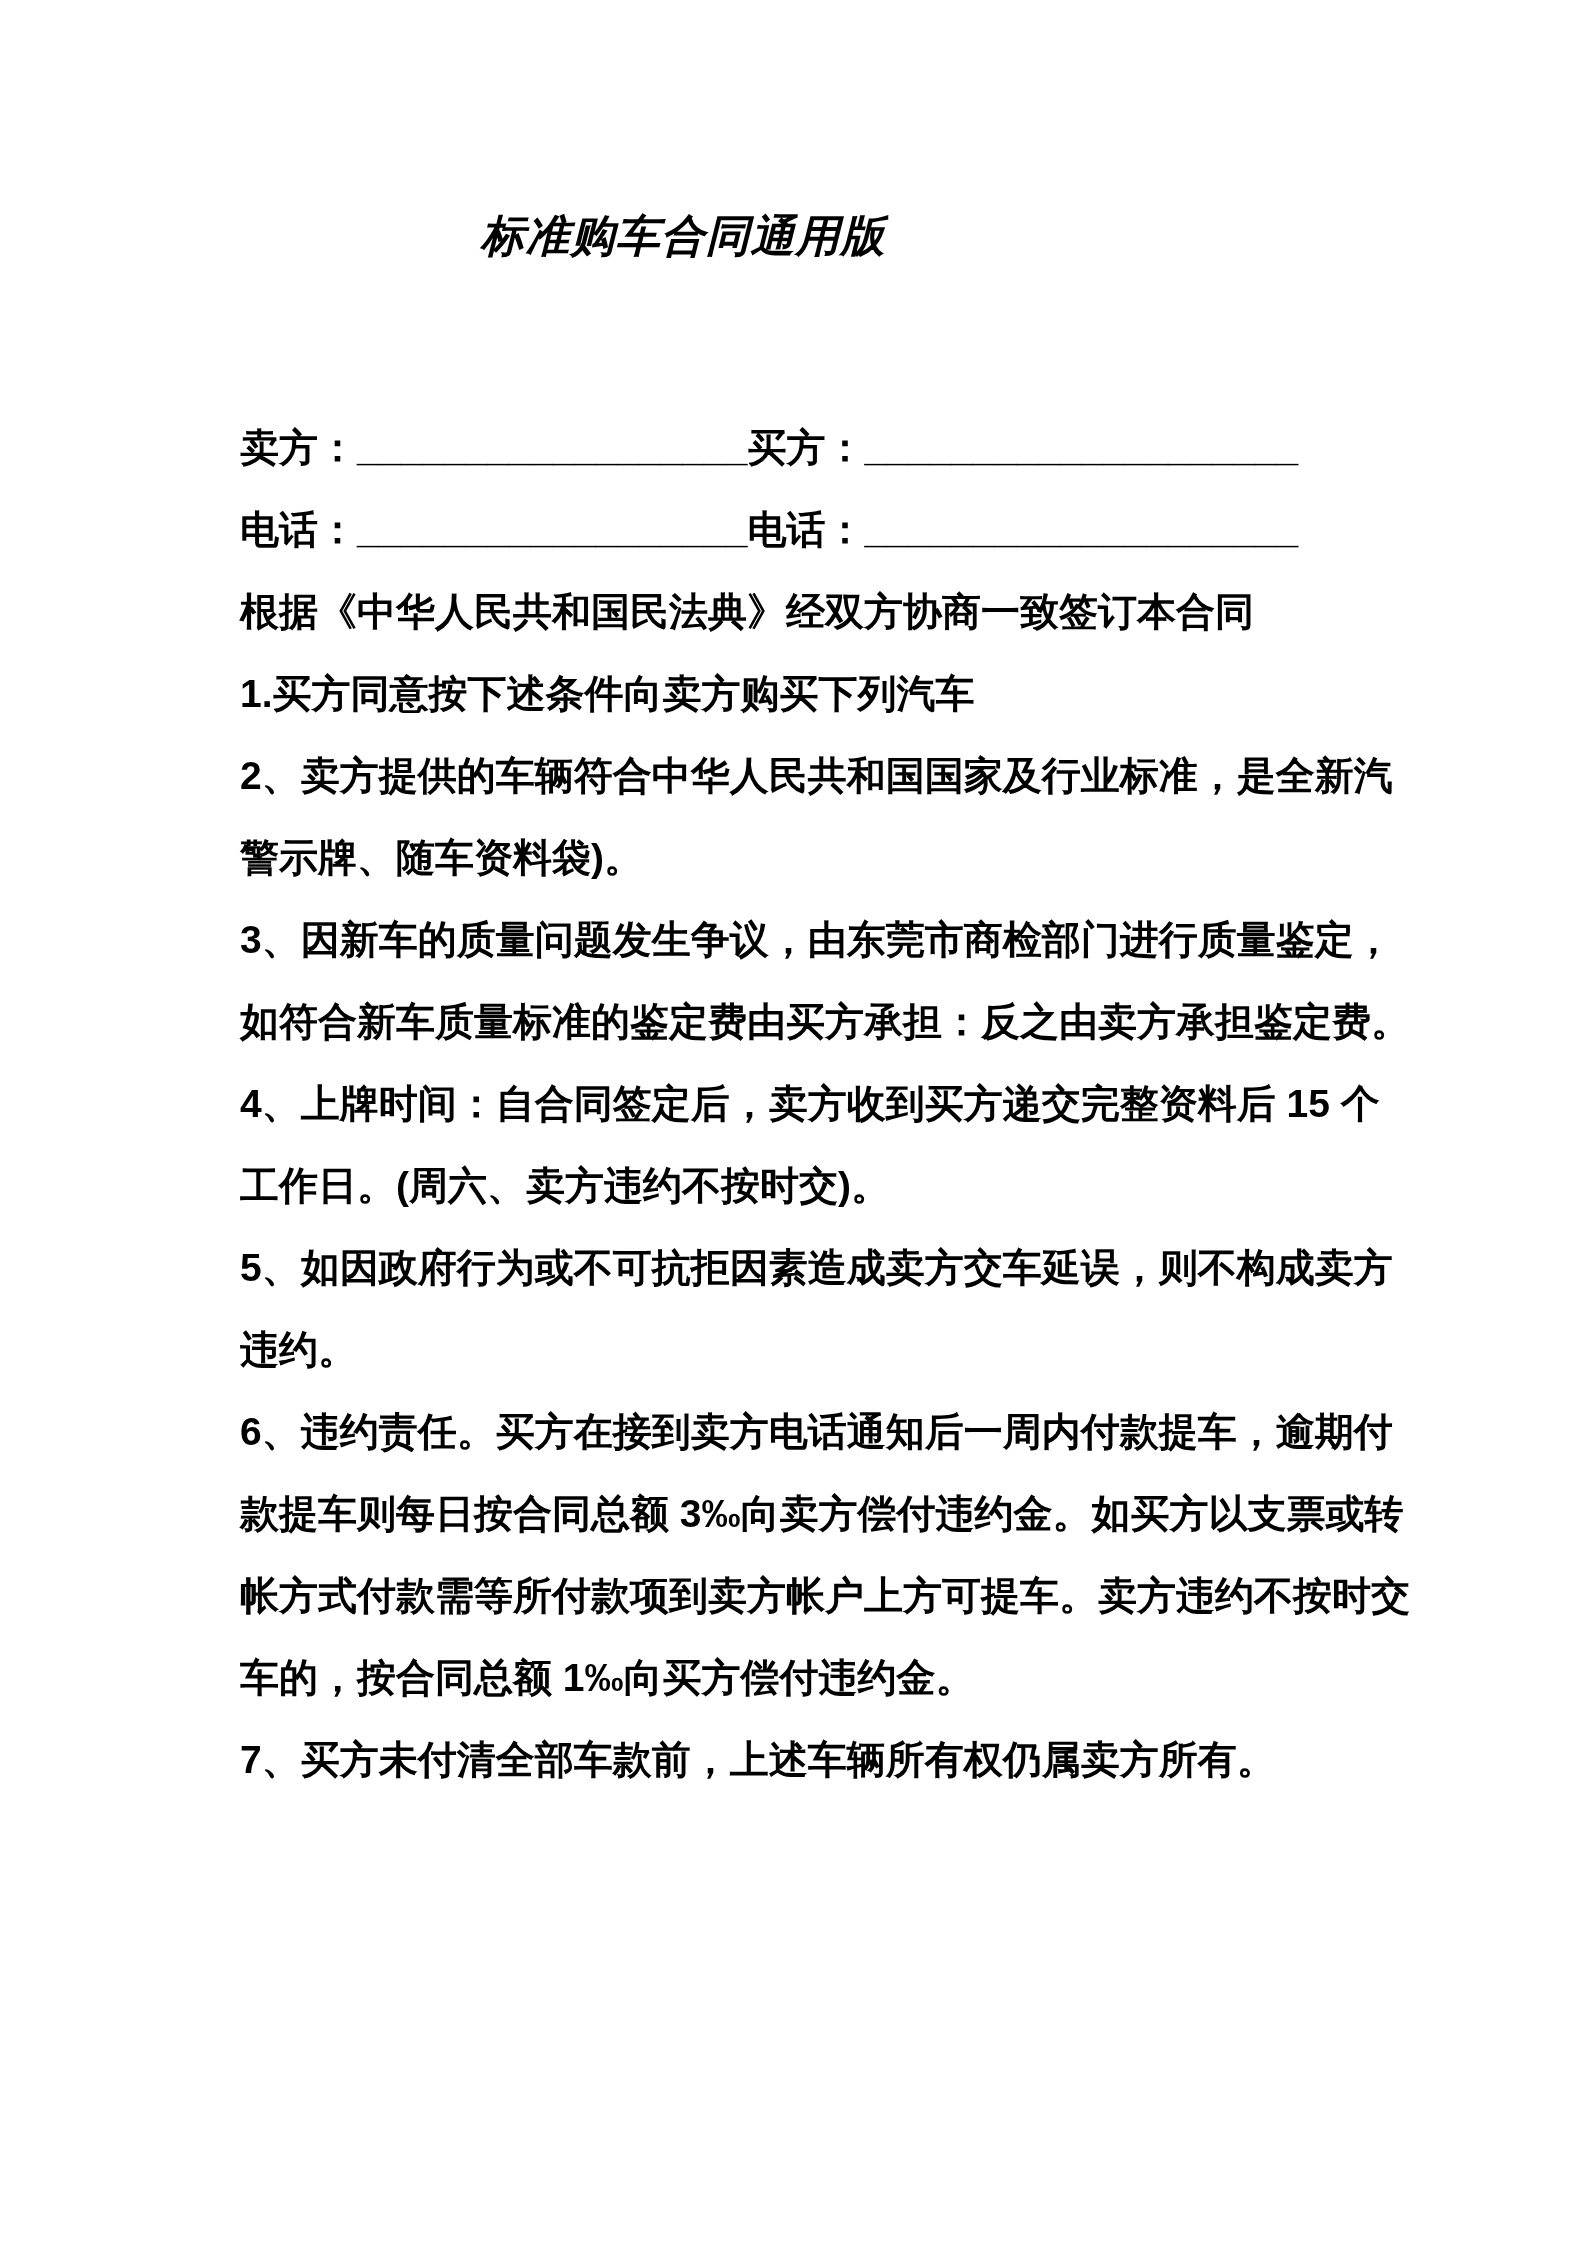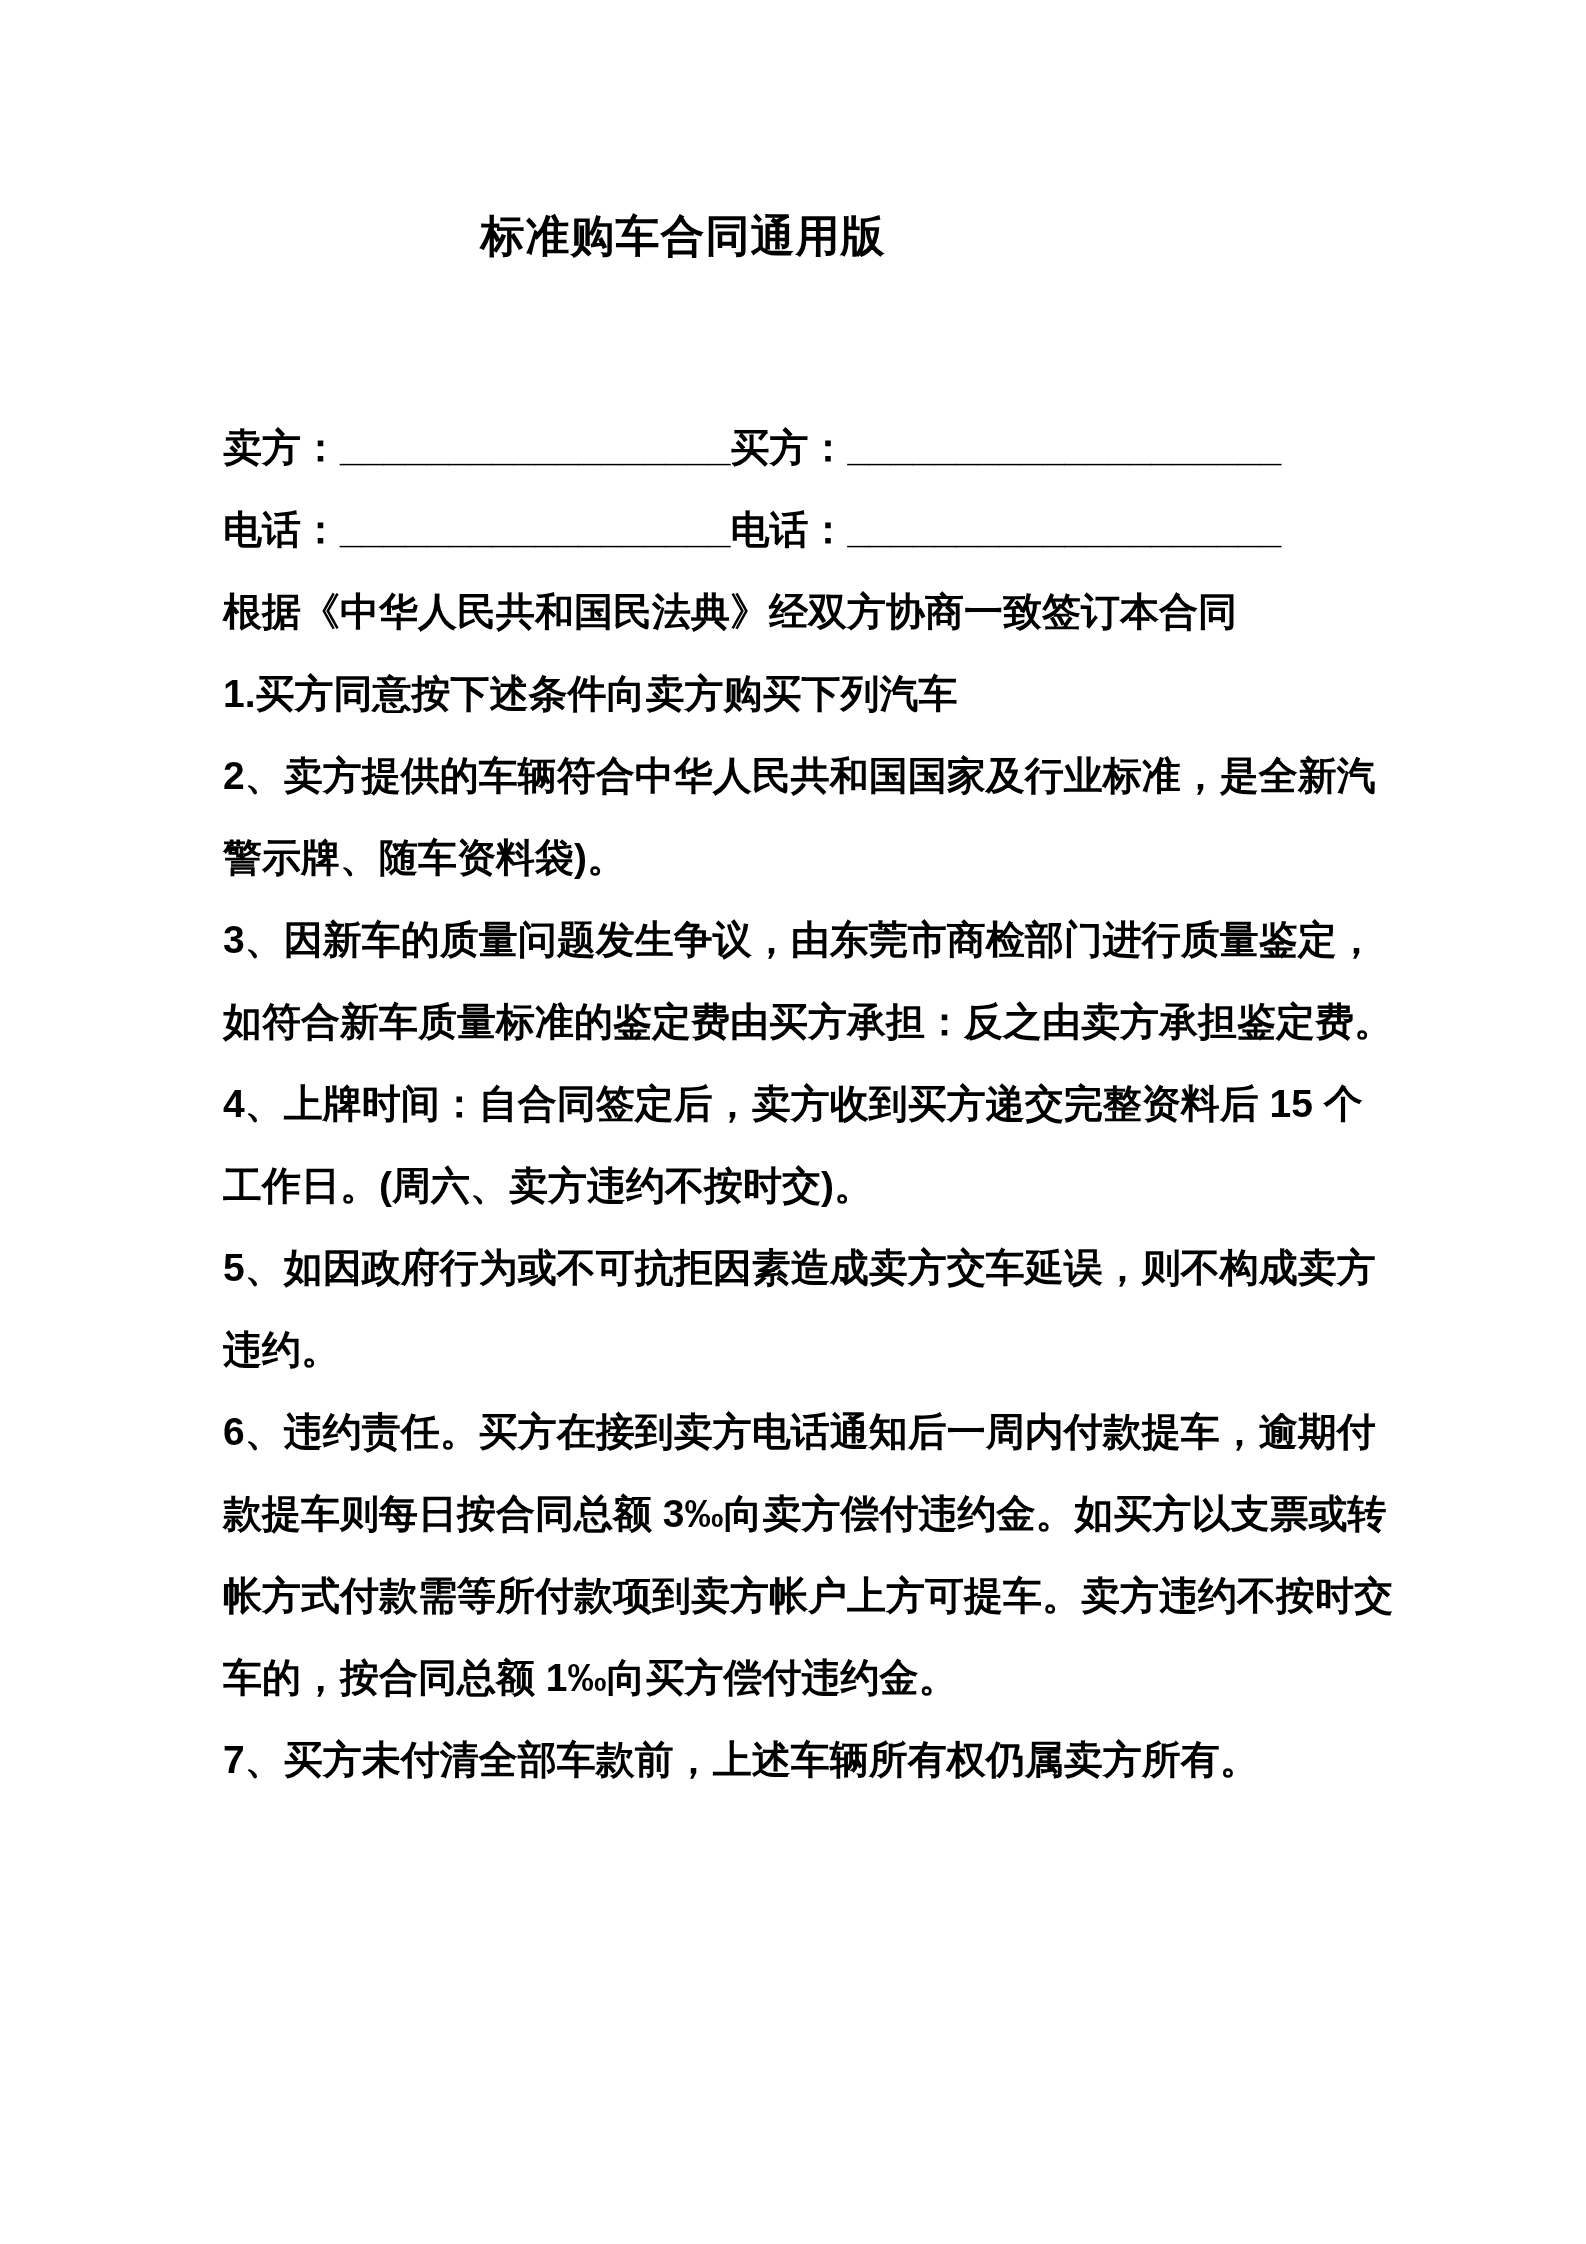--- a/index.html
+++ b/index.html
@@ -16,24 +16,25 @@
   }
   .doc-title {
     position: absolute;
     top: 206px;
     left: 0;
     width: 1366px;
     text-align: center;
     font-size: 44px;
     line-height: 60px;
     letter-spacing: 1px;
+    font-style: italic;
   }
   .content {
     position: absolute;
-    left: 223px;
+    left: 240px;
     top: 407px;
   }
   .line {
     height: 82px;
     line-height: 82px;
     font-size: 39px;
     white-space: pre;
   }
   .party-row .blank {
     letter-spacing: 0;

